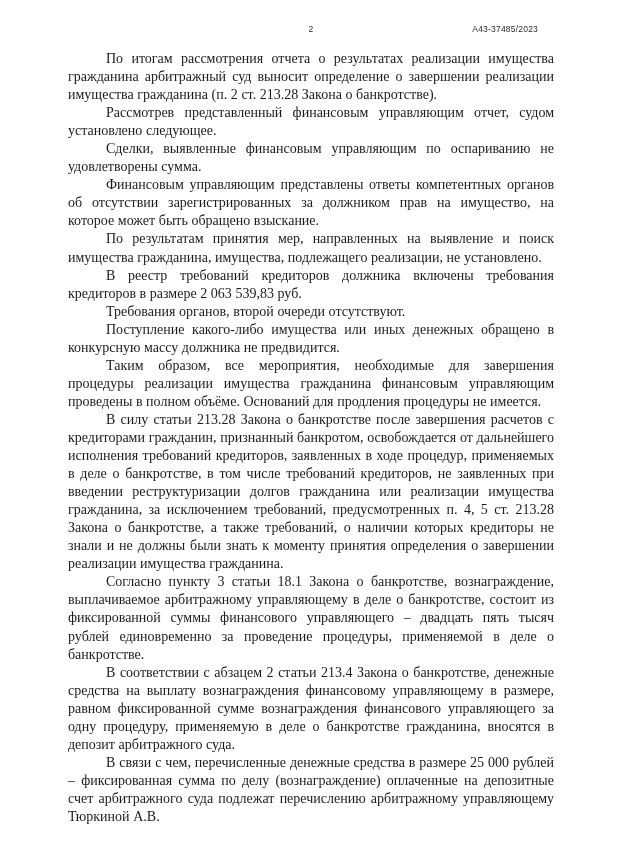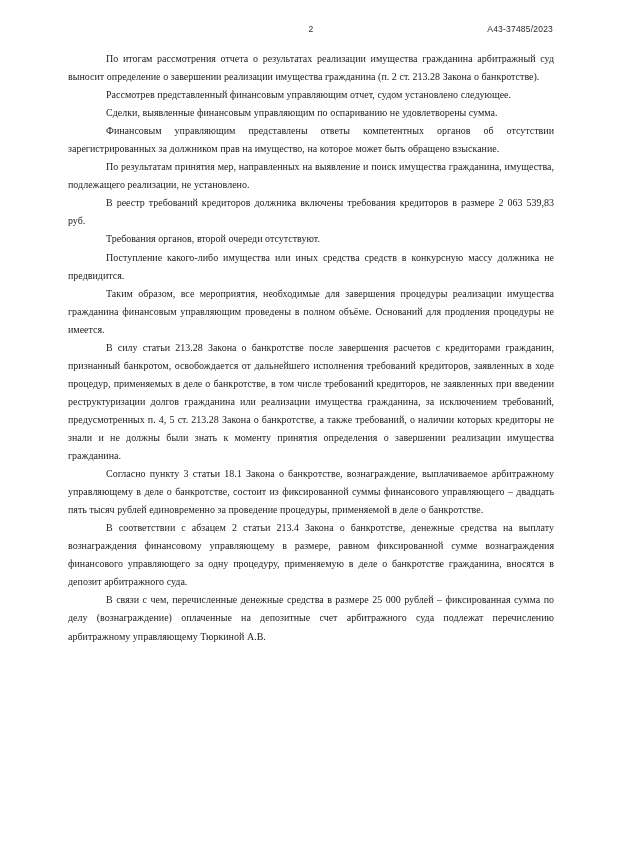--- a/index.html
+++ b/index.html
@@ -31,37 +31,37 @@
   }
   .page-header .page-number {
     position: absolute;
     left: 0;
     right: 0;
     text-align: center;
     letter-spacing: 0.2px;
   }
   .page-header .case-number {
     position: absolute;
-    right: 1px;
+    right: 16px;
     top: 0;
     letter-spacing: 0.2px;
     white-space: nowrap;
   }
 
   
   .body-text {
     position: absolute;
     top: 50px;
     left: 68px;
     width: 486px;
   }
   p.para {
     margin: 0;
     padding: 0;
-    font-size: 10px;
+    font-size: 14px;
     line-height: 18.05px;
     text-align: justify;
     text-justify: inter-word;
     text-indent: 38px;
     hyphens: none;
     word-spacing: 0.1px;
   }
 </style>
 </head>
 <body>
@@ -74,21 +74,21 @@
   </div>
 
   <div class="body-text">
     <p class="para">По итогам рассмотрения отчета о результатах реализации имущества гражданина арбитражный суд выносит определение о завершении реализации имущества гражданина (п. 2 ст. 213.28 Закона о банкротстве).</p>
     <p class="para">Рассмотрев представленный финансовым управляющим отчет, судом установлено следующее.</p>
     <p class="para">Сделки, выявленные финансовым управляющим по оспариванию не удовлетворены сумма.</p>
     <p class="para">Финансовым управляющим представлены ответы компетентных органов об отсутствии зарегистрированных за должником прав на имущество, на которое может быть обращено взыскание.</p>
     <p class="para">По результатам принятия мер, направленных на выявление и поиск имущества гражданина, имущества, подлежащего реализации, не установлено.</p>
     <p class="para">В реестр требований кредиторов должника включены требования кредиторов в размере 2 063 539,83 руб.</p>
     <p class="para">Требования органов, второй очереди отсутствуют.</p>
-    <p class="para">Поступление какого-либо имущества или иных средства средств в конкурсную массу должника не предвидится.</p>
+    <p class="para">Поступление какого-либо имущества или иных денежных обращено в конкурсную массу должника не предвидится.</p>
     <p class="para">Таким образом, все мероприятия, необходимые для завершения процедуры реализации имущества гражданина финансовым управляющим проведены в полном объёме. Оснований для продления процедуры не имеется.</p>
     <p class="para">В силу статьи 213.28 Закона о банкротстве после завершения расчетов с кредиторами гражданин, признанный банкротом, освобождается от дальнейшего исполнения требований кредиторов, заявленных в ходе процедур, применяемых в деле о банкротстве, в том числе требований кредиторов, не заявленных при введении реструктуризации долгов гражданина или реализации имущества гражданина, за исключением требований, предусмотренных п. 4, 5 ст. 213.28 Закона о банкротстве, а также требований, о наличии которых кредиторы не знали и не должны были знать к моменту принятия определения о завершении реализации имущества гражданина.</p>
     <p class="para">Согласно пункту 3 статьи 18.1 Закона о банкротстве, вознаграждение, выплачиваемое арбитражному управляющему в деле о банкротстве, состоит из фиксированной суммы финансового управляющего – двадцать пять тысяч рублей единовременно за проведение процедуры, применяемой в деле о банкротстве.</p>
     <p class="para">В соответствии с абзацем 2 статьи 213.4 Закона о банкротстве, денежные средства на выплату вознаграждения финансовому управляющему в размере, равном  фиксированной сумме вознаграждения финансового управляющего за одну процедуру, применяемую в деле о банкротстве гражданина, вносятся в депозит арбитражного суда.</p>
     <p class="para">В связи с чем, перечисленные денежные средства в размере 25 000 рублей – фиксированная сумма по делу (вознаграждение) оплаченные на депозитные счет арбитражного суда подлежат перечислению арбитражному управляющему Тюркиной А.В.</p>
 
   </div>
 
 </div>
 

